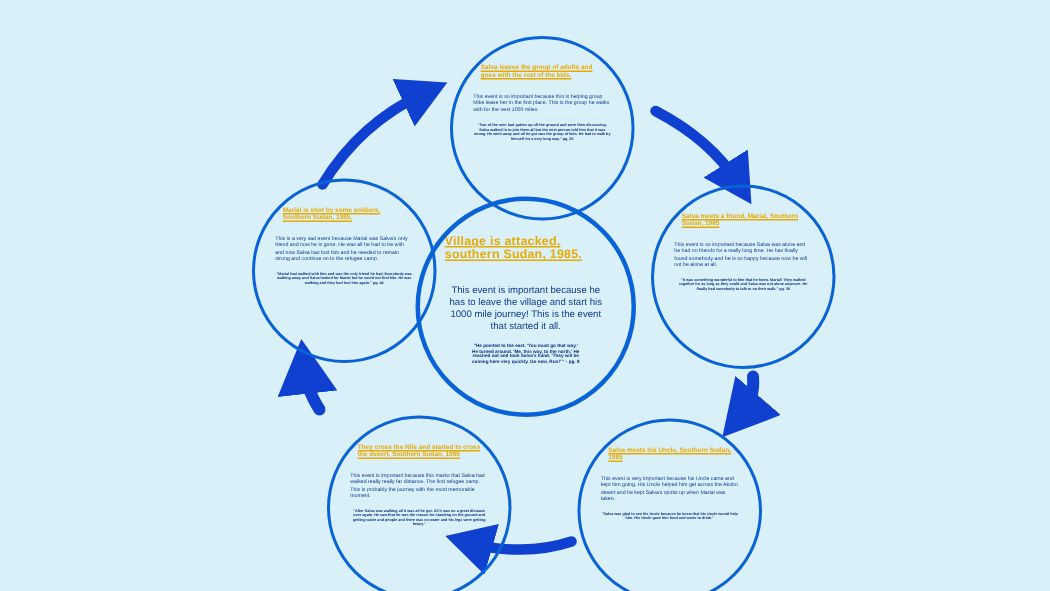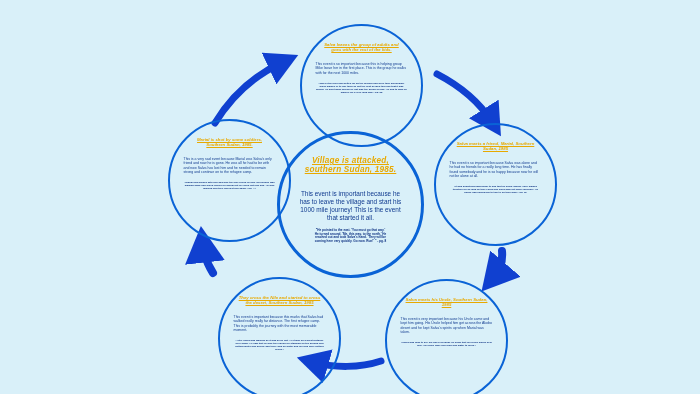--- a/index.html
+++ b/index.html
@@ -32,22 +32,21 @@
     align-items: center;
     overflow: hidden;
   }
   .node.center {
     border-width: 3px;
     border-color: #0a63d6;
   }
   .node-title {
     color: #e8a900;
     font-weight: bold;
-    text-align: center;
-    font-style: italic;
+    text-align: left;
     line-height: 1.15;
     text-decoration: underline;
     text-decoration-color: #e8a900;
   }
   .node-body {
     color: #103a8f;
     text-align: center;
     line-height: 1.25;
   }
   .node-quote {

